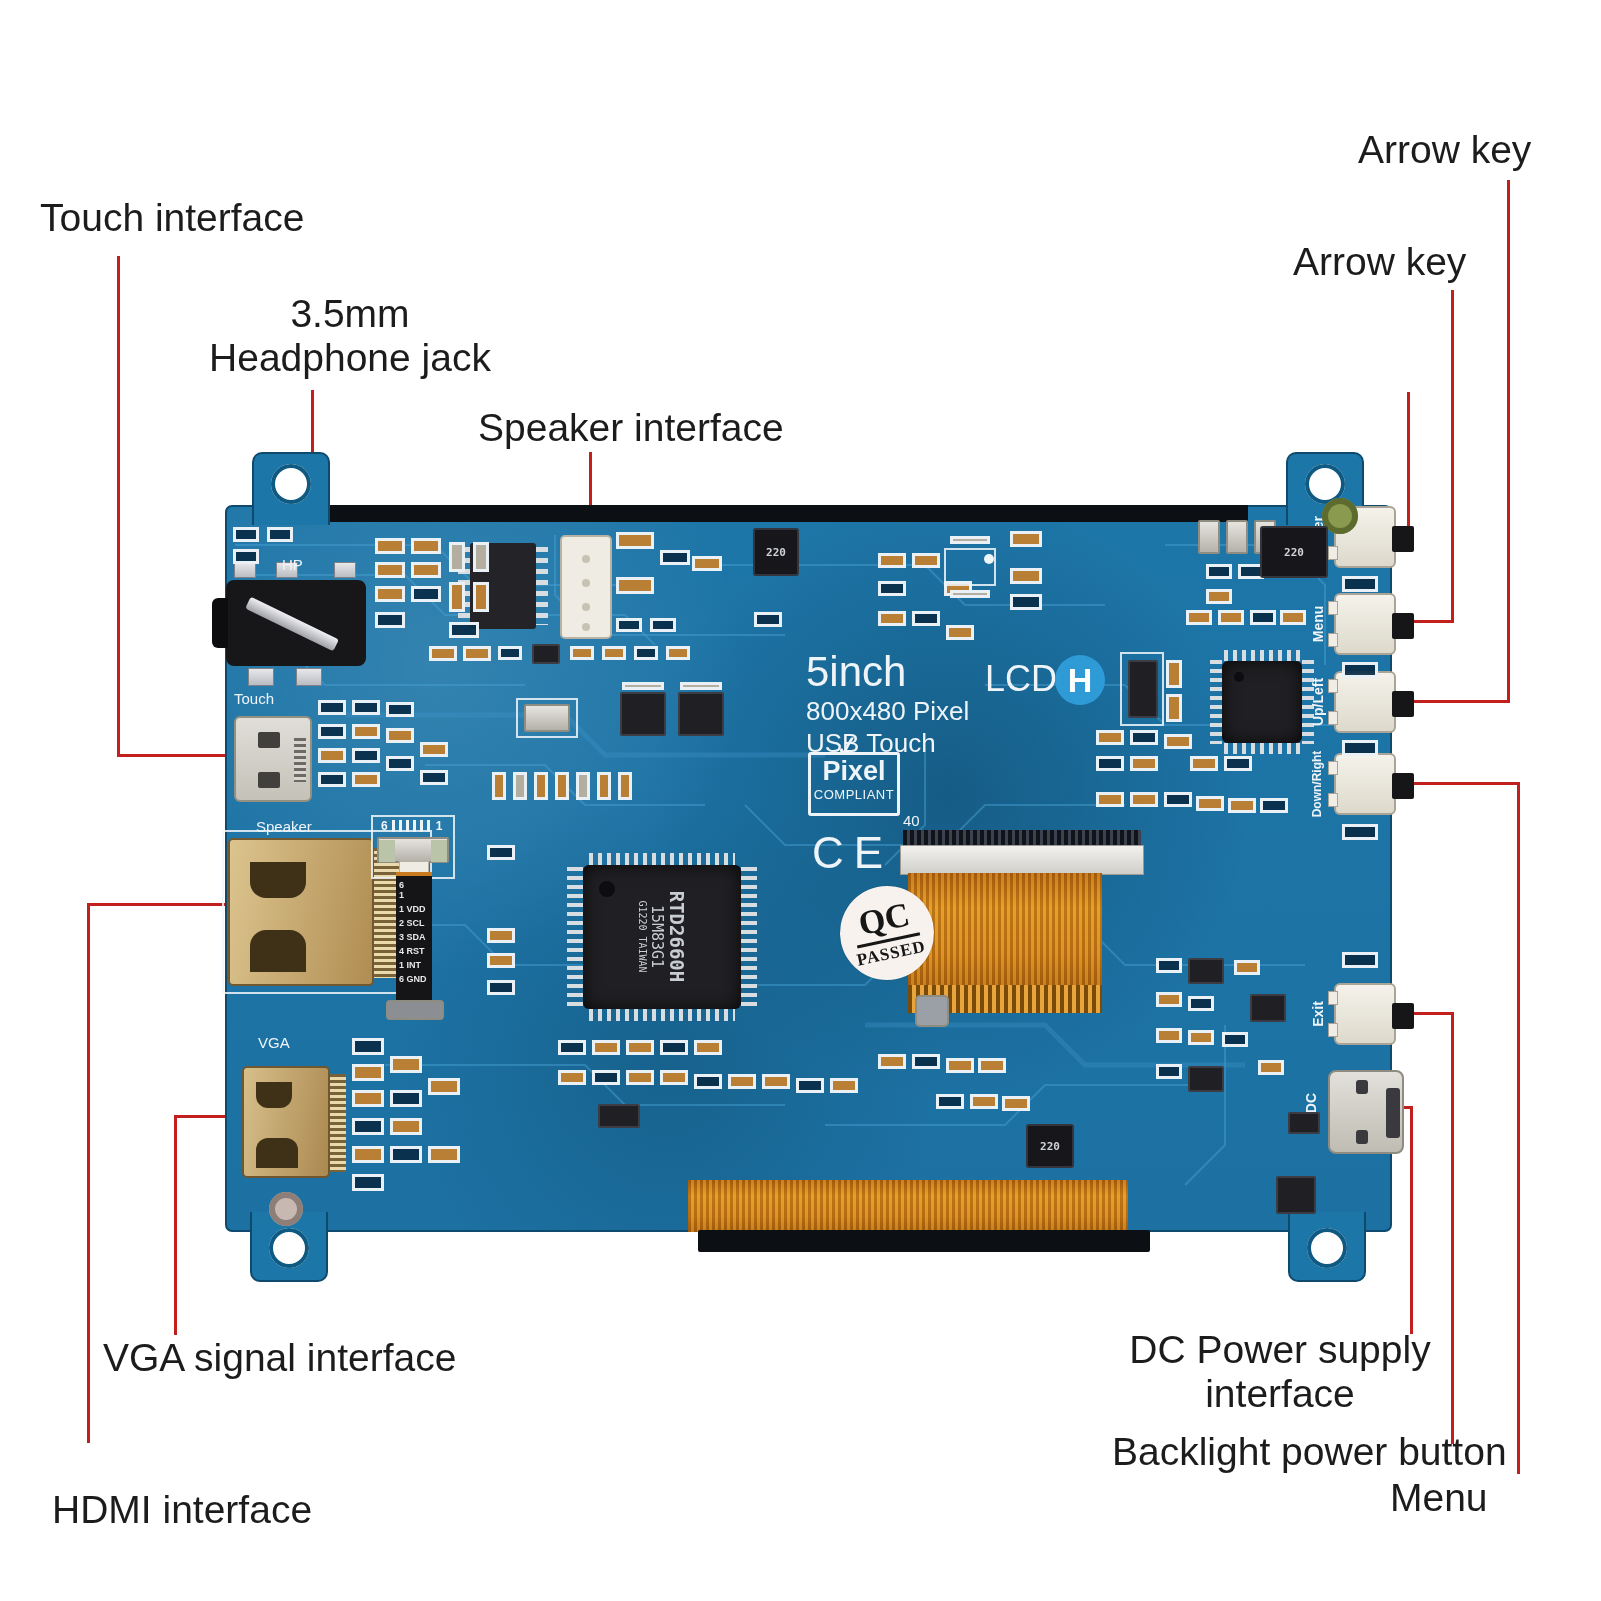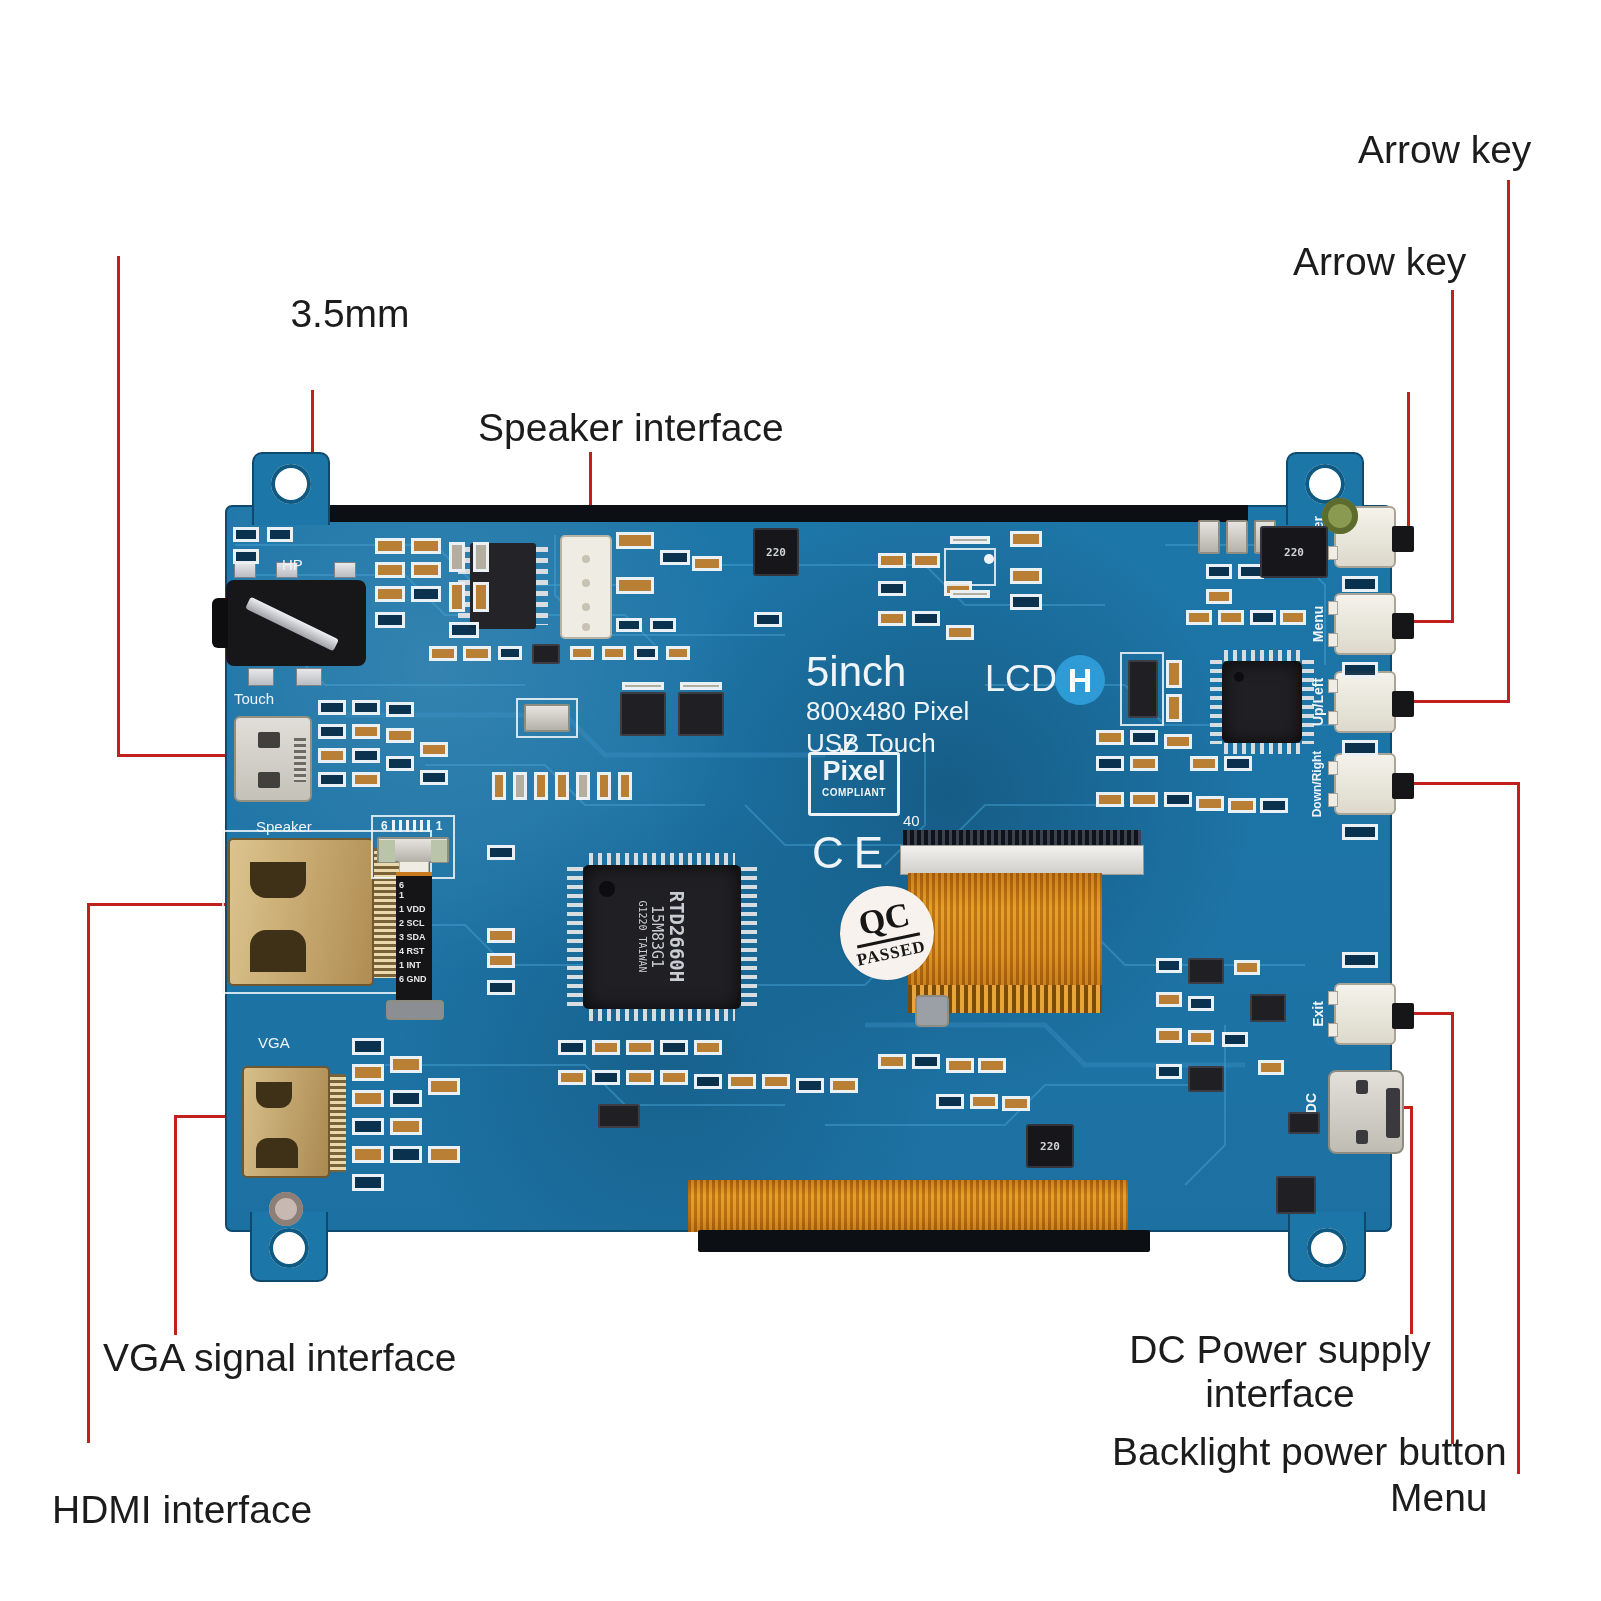--- a/index.html
+++ b/index.html
@@ -85,43 +85,45 @@
             font-size:14px;transform:rotate(-90deg);}
   .qc{position:absolute;left:840px;top:886px;width:94px;height:94px;border-radius:50%;background:#f7f2ee;
       transform:rotate(-12deg);display:flex;flex-direction:column;align-items:center;justify-content:center;
       box-shadow:0 0 0 1px rgba(0,0,0,.05);}
   .qc .qctxt{font-family:"Liberation Serif",serif;font-weight:bold;font-size:34px;color:#161616;line-height:1;}
   .qc .bar{width:64px;height:3px;background:#161616;margin:3px 0 2px;}
   .qc .ptxt{font-family:"Liberation Serif",serif;font-weight:bold;font-size:17px;color:#161616;letter-spacing:1px;}
   .rohs{position:absolute;left:808px;top:752px;width:92px;height:64px;border:3px solid #eef4f8;border-radius:3px;
         text-align:center;color:#eef4f8;box-sizing:border-box;}
   .rohs .t1{font-size:27px;font-weight:bold;line-height:1.2;}
-  .rohs .t2{font-size:10px;font-weight:bold;letter-spacing:.5px;}
+  .rohs .t2{font-size:13px;font-weight:normal;letter-spacing:.5px;}
   .rohs .chk{position:absolute;left:24px;top:-26px;font-size:30px;color:#eef4f8;transform:rotate(-8deg);}
   .lcdbadge{position:absolute;left:1055px;top:655px;width:50px;height:50px;border-radius:50%;background:#2f9bd6;
         color:#fff;font-weight:bold;font-size:34px;display:flex;align-items:center;justify-content:center;}
   .flexpins{position:absolute;left:396px;top:876px;width:36px;height:136px;background:#151517;border-radius:0 0 3px 3px;
         color:#e8e8e8;font-size:9px;font-weight:bold;display:flex;flex-direction:column;align-items:flex-start;
         padding:4px 0 0 3px;box-sizing:border-box;gap:4px;}
   .sixsilk{position:absolute;left:381px;top:819px;display:flex;align-items:center;gap:4px;color:#eef4f8;
         font-size:12px;font-weight:bold;}
   .ticks{width:40px;height:12px;background:repeating-linear-gradient(90deg,#eef4f8 0 3px,transparent 3px 7px);}
   .dcport{position:absolute;left:1328px;top:1070px;width:76px;height:84px;background:linear-gradient(#e2e0da,#bfbcb3);
         border:2px solid #8f8b80;border-radius:8px;box-sizing:border-box;}
   .dcport .open{position:absolute;right:2px;top:16px;width:14px;height:50px;background:#3a3a3e;border-radius:3px;}
   .dcport .h1,.dcport .h2{position:absolute;width:12px;height:14px;background:#3a3a3e;border-radius:3px;left:26px;}
   .dcport .h1{top:8px;} .dcport .h2{bottom:8px;}
 </style>
 </head>
 <body>
 
 <div class="stage">
 
+  <div class="lbl" style="left:40px;top:196px;">Touch interface</div>
   <div class="lbl center" style="left:205px;top:292px;width:290px;">
     <div>3.5mm</div>
+    <div>Headphone jack</div>
   </div>
   <div class="lbl" style="left:478px;top:406px;">Speaker interface</div>
   <div class="lbl" style="left:1358px;top:128px;">Arrow key</div>
   <div class="lbl" style="left:1293px;top:240px;">Arrow key</div>
   <div class="lbl" style="left:103px;top:1336px;">VGA signal interface</div>
   <div class="lbl" style="left:52px;top:1444px;margin-top:44px;">HDMI interface</div>
   <div class="lbl center" style="left:1110px;top:1328px;width:340px;">
     <div>DC Power supply</div>
     <div>interface</div>
   </div>

